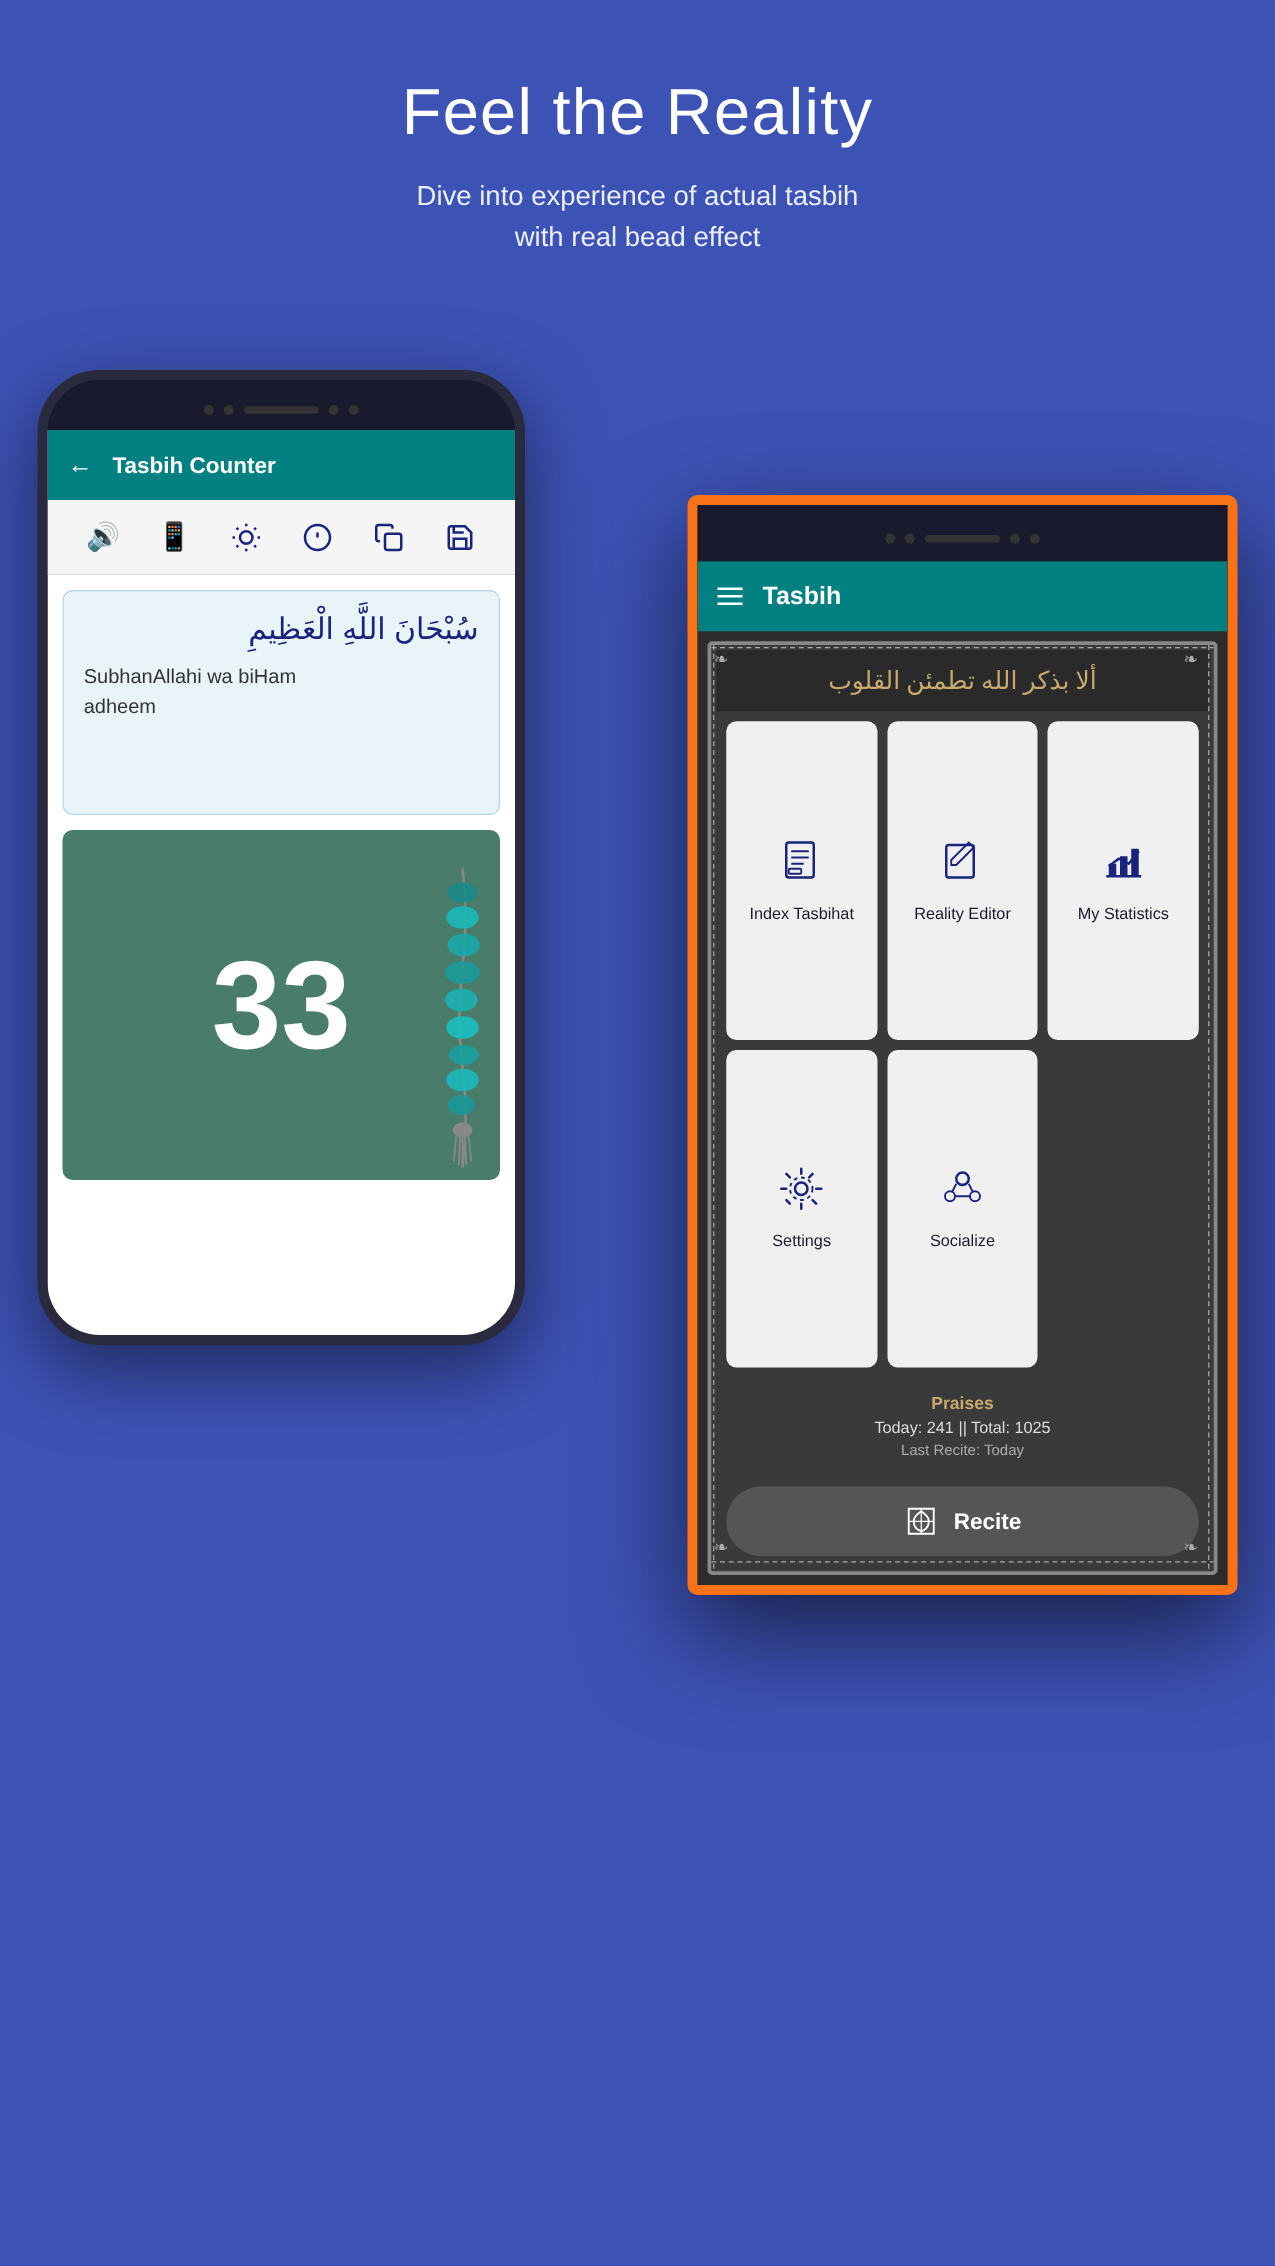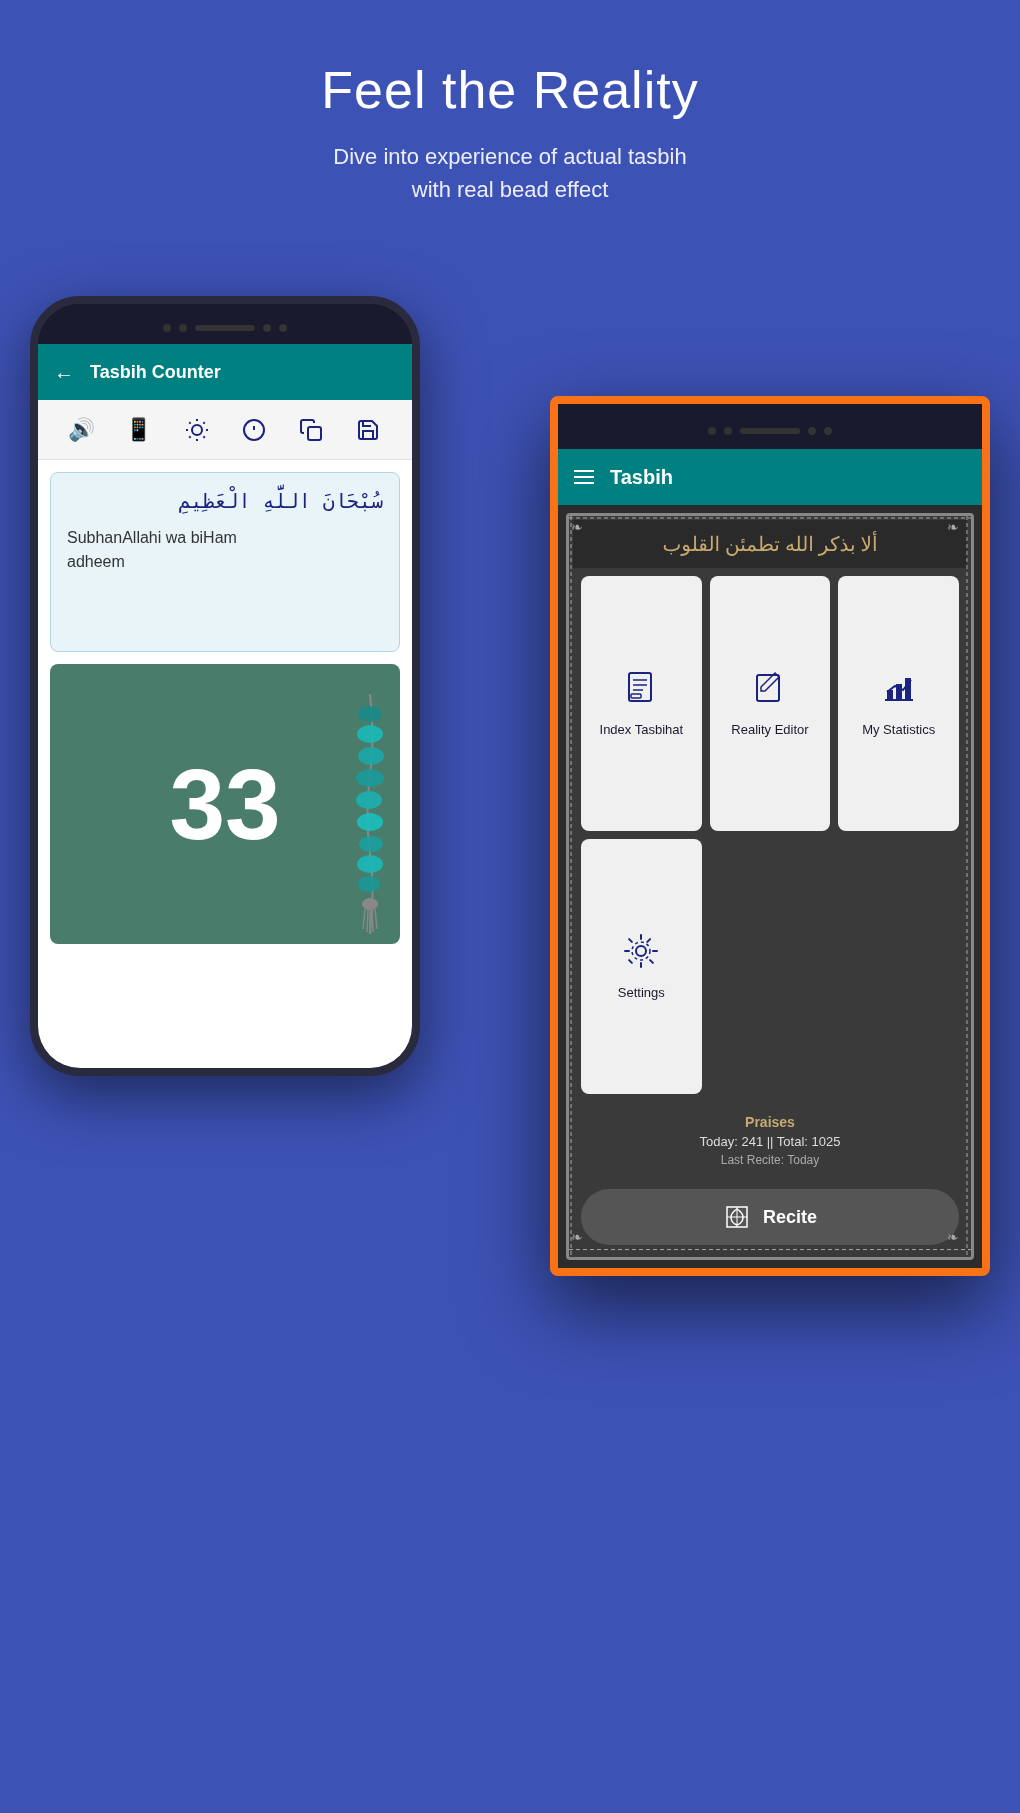--- a/index.html
+++ b/index.html
@@ -117,26 +117,26 @@
     }
     .arabic-text-card {
       margin: 12px;
       background: #e8f4f8;
       border: 1px solid #b0d4e8;
       border-radius: 8px;
       padding: 16px;
       height: 180px;
     }
     .arabic-text {
-      font-size: 20px;
+      font-size: 24px;
       color: #1a237e;
       text-align: right;
       direction: rtl;
       margin-bottom: 12px;
-      font-family: Liberation Mono, monospace;
+      font-family: Liberation Sans, sans-serif;
     }
     .transliteration {
       font-size: 16px;
       color: #333;
       line-height: 1.5;
     }
     .counter-area {
       margin: 12px;
       background: #4a7c6b;
       border-radius: 8px;
@@ -495,20 +495,33 @@
               <span class="menu-icon">
                 <svg width="36" height="36" viewBox="0 0 36 36" fill="none">
                   <circle cx="18" cy="18" r="5" stroke="#1a237e" stroke-width="2"></circle>
                   <path d="M18 2v4M18 30v4M2 18h4M30 18h4M6.1 6.1l2.8 2.8M27.1 27.1l2.8 2.8M27.1 6.1l-2.8 2.8M6.1 27.1l2.8 2.8" stroke="#1a237e" stroke-width="2" stroke-linecap="round"></path>
                   <circle cx="18" cy="18" r="9" stroke="#1a237e" stroke-width="1.5" fill="none" stroke-dasharray="3,3"></circle>
                 </svg>
               </span>
               <span class="menu-label">Settings</span>
             </div>
 
+            <div class="menu-item">
+              <span class="menu-icon">
+                <svg width="36" height="36" viewBox="0 0 36 36" fill="none">
+                  <circle cx="18" cy="10" r="5" stroke="#1a237e" stroke-width="2" fill="none"></circle>
+                  <circle cx="8" cy="24" r="4" stroke="#1a237e" stroke-width="1.5" fill="none"></circle>
+                  <circle cx="28" cy="24" r="4" stroke="#1a237e" stroke-width="1.5" fill="none"></circle>
+                  <line x1="13" y1="14" x2="10" y2="20" stroke="#1a237e" stroke-width="1.5"></line>
+                  <line x1="23" y1="14" x2="26" y2="20" stroke="#1a237e" stroke-width="1.5"></line>
+                  <line x1="12" y1="24" x2="24" y2="24" stroke="#1a237e" stroke-width="1.5"></line>
+                </svg>
+              </span>
+              <span class="menu-label">Socialize</span>
+            </div>
           </div>
 
           <div class="stats-footer">
             <div class="stats-praises-label">Praises</div>
             <div class="stats-values">Today: 241 || Total: 1025</div>
             <div class="stats-last-recite">Last Recite: Today</div>
           </div>
 
           <div class="recite-button">
             <svg width="28" height="28" viewBox="0 0 28 28">

